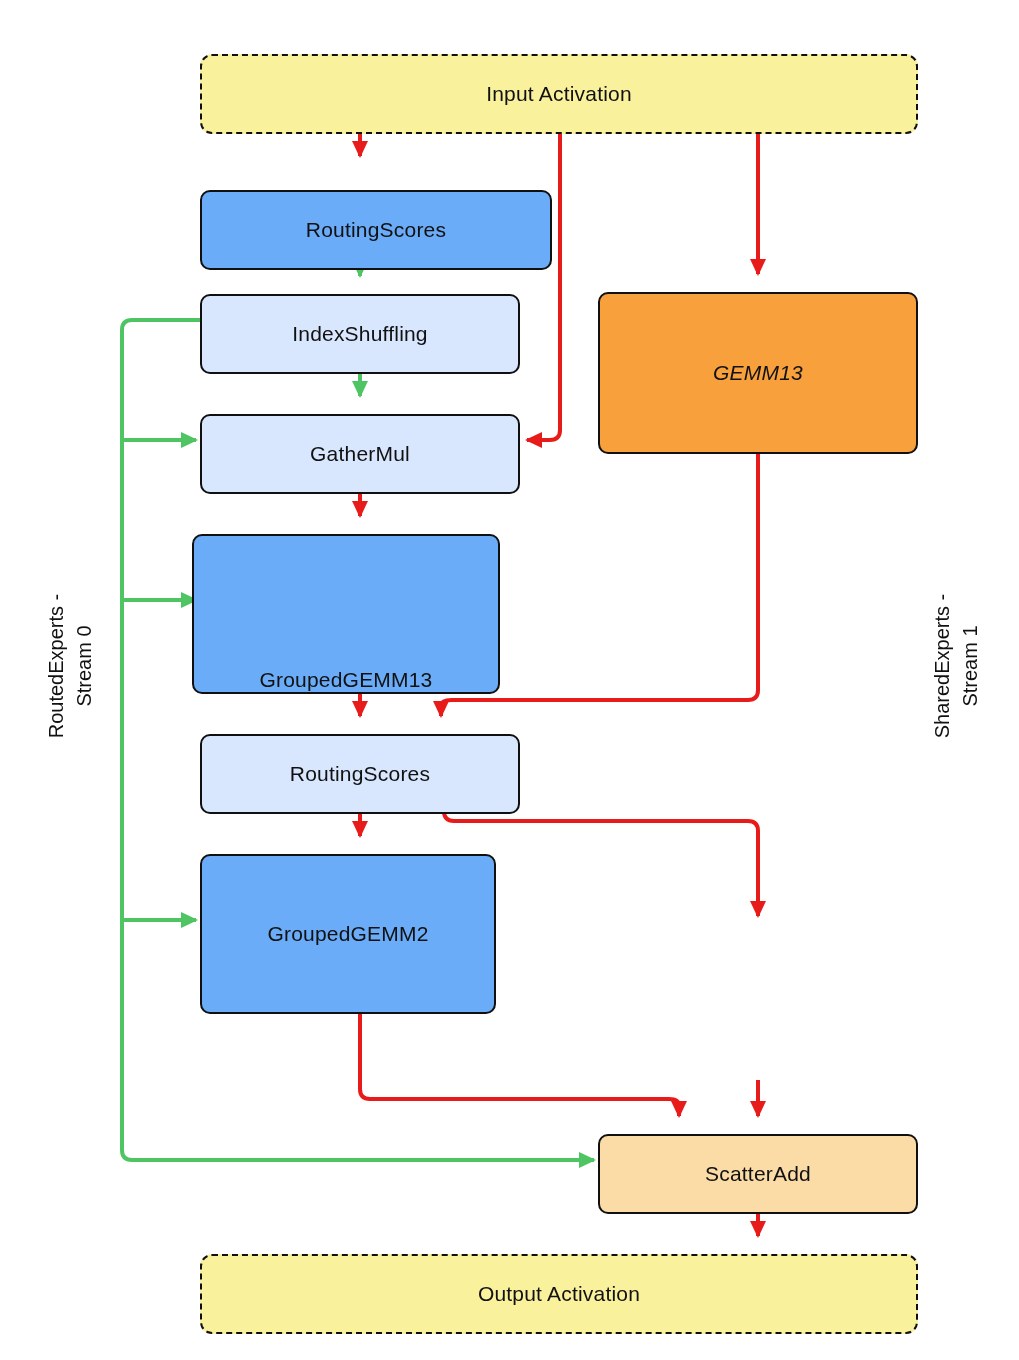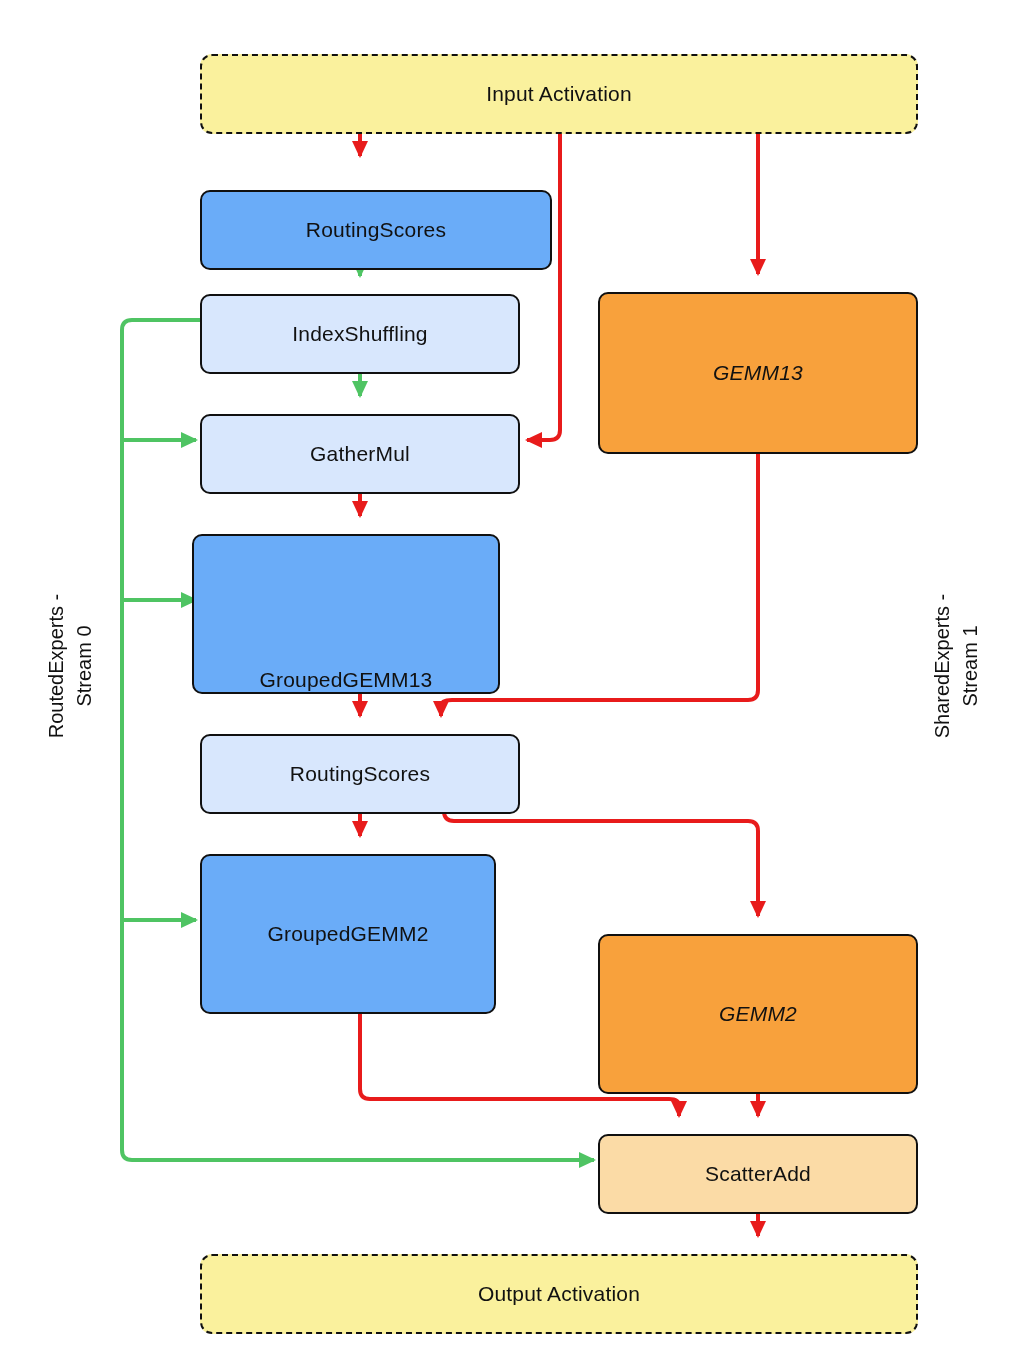--- a/index.html
+++ b/index.html
@@ -95,23 +95,20 @@
   </div>
 
   <div class="node fill-blue" style="left:200px; top:840px; width:296px; height:160px;">
     <span>GroupedGEMM2</span>
   </div>
 
   <div class="node fill-orange" style="left:598px; top:278px; width:320px; height:162px;">
     <span>GEMM13</span>
   </div>
 
-  <div class="node fill-orange" style="left:598px; top:920px; width:320px; height:160px;">
-    <span>GEMM2</span>
-  </div>
 
   <div class="node fill-peach" style="left:598px; top:1120px; width:320px; height:80px;text-align:right;">
     <span>ScatterAdd</span>
   </div>
 
   <div class="node dashed fill-yellow" style="left:200px; top:1240px; width:718px; height:80px;">
     <span>Output Activation</span>
   </div>
 
   <div class="side-label" style="left:-40px; top:634px;">

